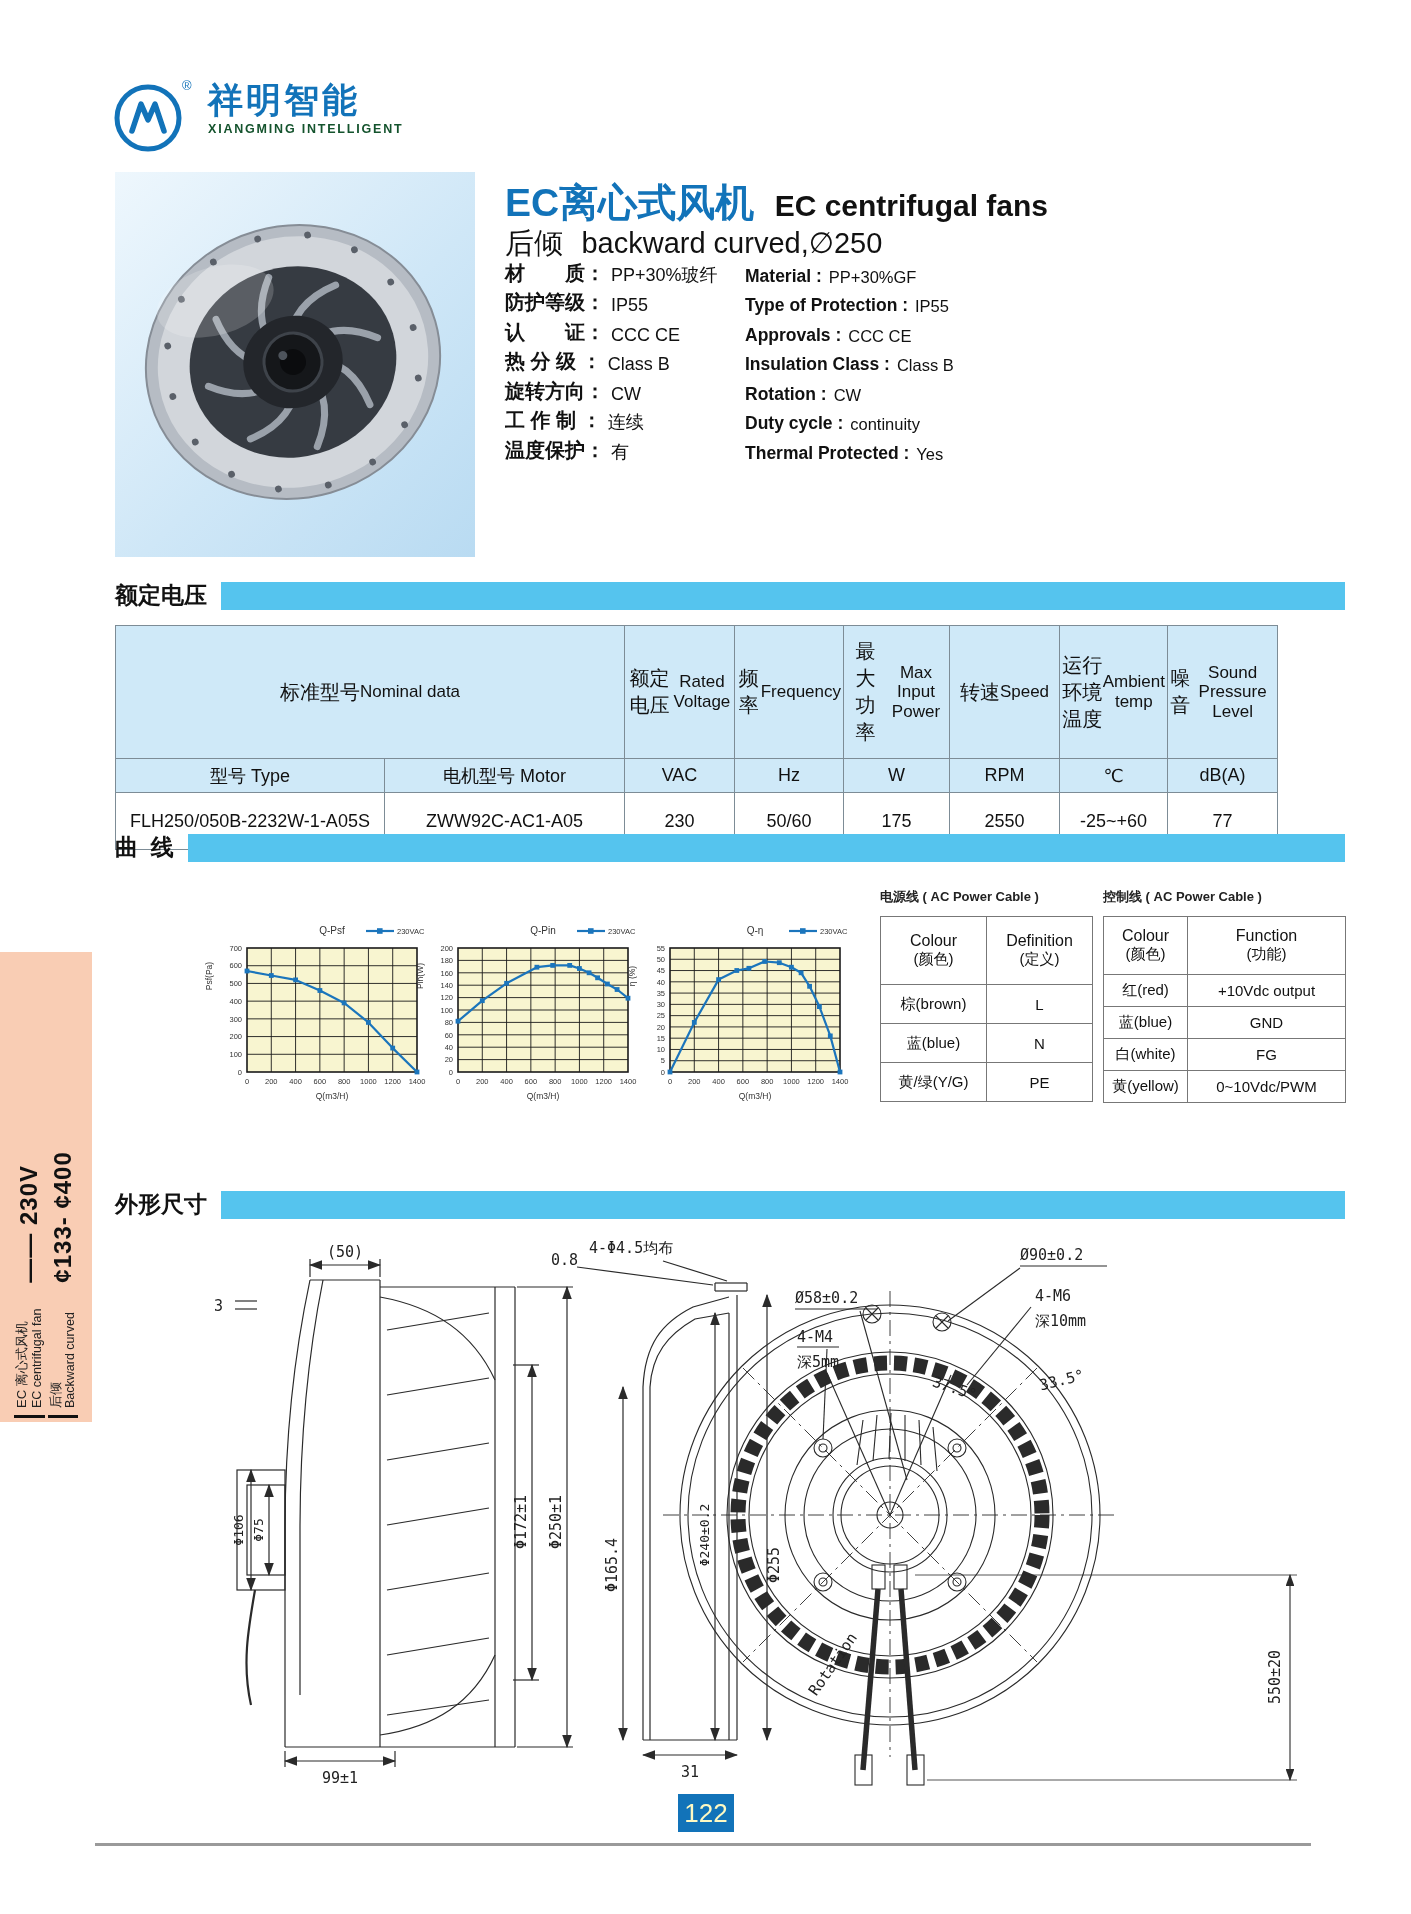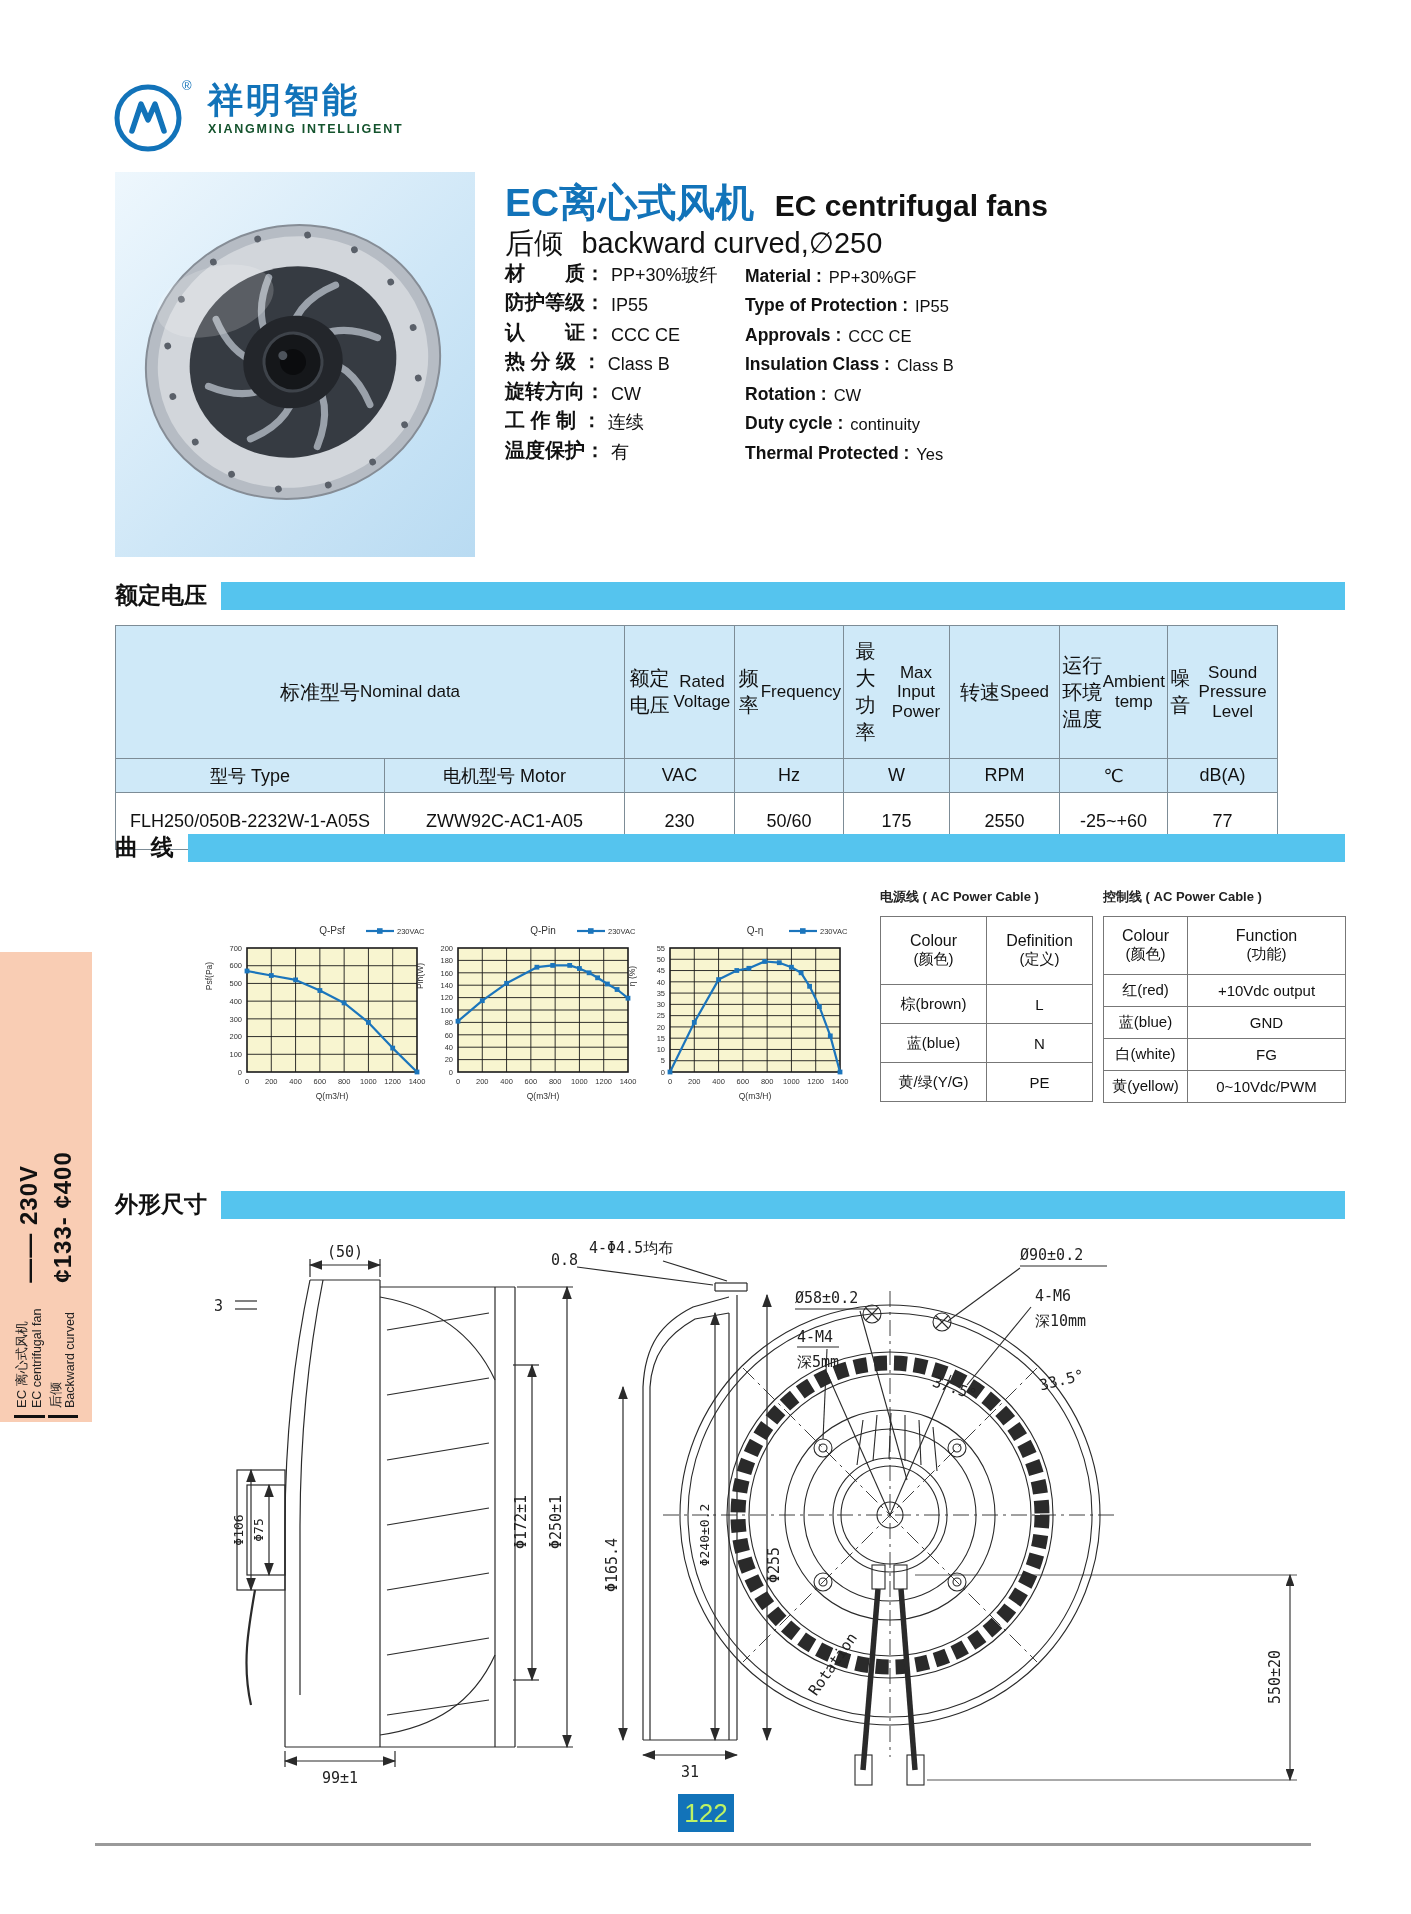--- a/index.html
+++ b/index.html
@@ -67,21 +67,21 @@
 .tab{position:absolute;left:0;top:952px;width:92px;height:470px;background:#f9cdb4}
 .tab-inner{position:absolute;left:0;top:470px;width:470px;height:92px;transform:rotate(-90deg);transform-origin:0 0;display:flex;align-items:center}
 .tab-small{display:flex;flex-direction:column;gap:3px;margin-left:4px}
 .ts-item{border-left:3.5px solid #111;padding-left:7px;line-height:1.18}
 .ts-cn{font-size:13px;color:#222}
 .ts-en{font-size:12.5px;color:#222}
 .tab-big{margin-left:26px;display:flex;flex-direction:column;gap:6px}
 .tb-line{font-size:24px;font-weight:600;color:#111;letter-spacing:1px;white-space:nowrap}
 
 
-.pagenum{position:absolute;left:678px;top:1794px;width:56px;height:38px;background:#1273b9;color:#bef264;font-size:26px;display:flex;align-items:center;justify-content:center}
+.pagenum{position:absolute;left:678px;top:1794px;width:56px;height:38px;background:#1273b9;color:#fef9c3;font-size:26px;display:flex;align-items:center;justify-content:center}
 .footline{position:absolute;left:95px;top:1843px;width:1216px;height:3px;background:#9a9a9a}
 </style>
 </head>
 <body>
 
 <div class="page">
 
   <div class="logo-wrap">
     <svg width="86" height="84" viewBox="0 0 86 84">
       <circle cx="38" cy="44" r="31" fill="none" stroke="#1273b9" stroke-width="5"></circle>

